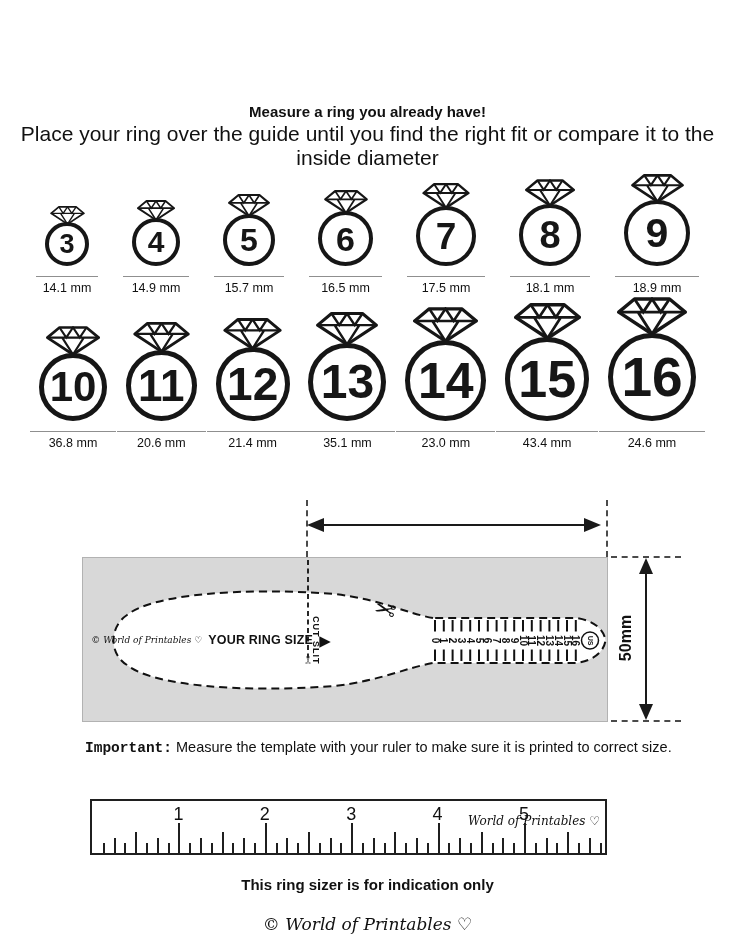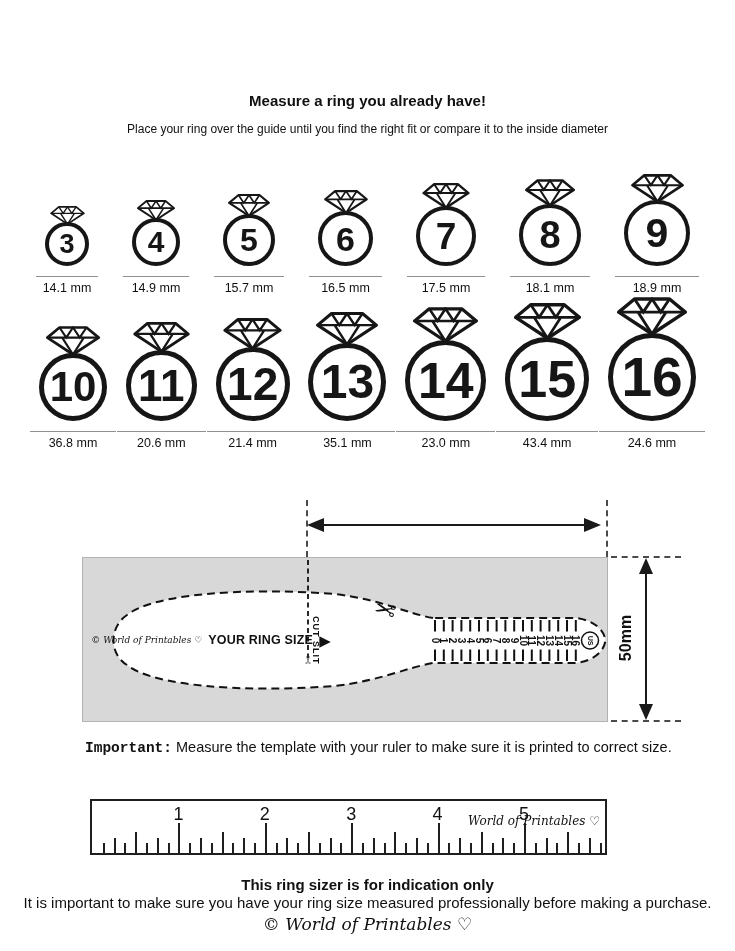--- a/index.html
+++ b/index.html
@@ -3,22 +3,22 @@
 <meta charset="utf-8">
 <style>
   html,body{margin:0;padding:0;background:#fff;}
   .page{position:relative;width:735px;height:951px;background:#ffffff;overflow:hidden;
         font-family:"Liberation Sans",sans-serif;color:#111;}
   .abs{position:absolute;}
 
   
   .title{left:0;top:24px;width:735px;text-align:center;font-size:44px;font-weight:700;
          letter-spacing:-1.5px;color:#0d0d0d;}
-  .intro-heading{left:0;top:92px;width:735px;text-align:center;font-size:15px;font-weight:700;}
-  .intro-body{left:0;top:122px;width:735px;text-align:center;font-size:12px;}
+  .intro-heading{left:0;top:103px;width:735px;text-align:center;font-size:15px;font-weight:700;}
+  .intro-body{left:0;top:122px;width:735px;text-align:center;font-size:21px;}
 
   
   .ring-row{display:flex;justify-content:space-between;align-items:flex-end;}
   #ring-row-1{left:36px;top:173px;width:663px;height:122px;}
   #ring-row-2{left:30px;top:298px;width:675px;height:152px;}
   .ring-item{display:flex;flex-direction:column;align-items:center;}
   .ring-item svg{display:block;margin-bottom:-3px;}
   .circ{border-radius:50%;display:flex;align-items:center;justify-content:center;
         font-weight:700;color:#161616;line-height:1;box-sizing:border-box;}
   .row1 .circ{border:4px solid #161616;}
@@ -365,16 +365,15 @@
       <div class="rtick" style="left: 442.8px; height: 10px;"></div>
       <div class="rtick" style="left: 453.6px; height: 15px;"></div>
       <div class="rtick" style="left: 464.4px; height: 10px;"></div>
       <div class="rtick" style="left: 475.2px; height: 21px;"></div>
       <div class="rtick" style="left: 486px; height: 10px;"></div>
       <div class="rtick" style="left: 496.8px; height: 15px;"></div>
       <div class="rtick" style="left: 507.6px; height: 10px;"></div>
     </div>
 
   <div class="abs footer-heading">This ring sizer is for indication only</div>
-  <div class="abs footer-body">It is important to make sure you have your ring size measured professionally before making a purchase.</div>
   <div class="abs footer-brand script">© World of Printables ♡</div>
 
 </div>
 
 </body></html>

